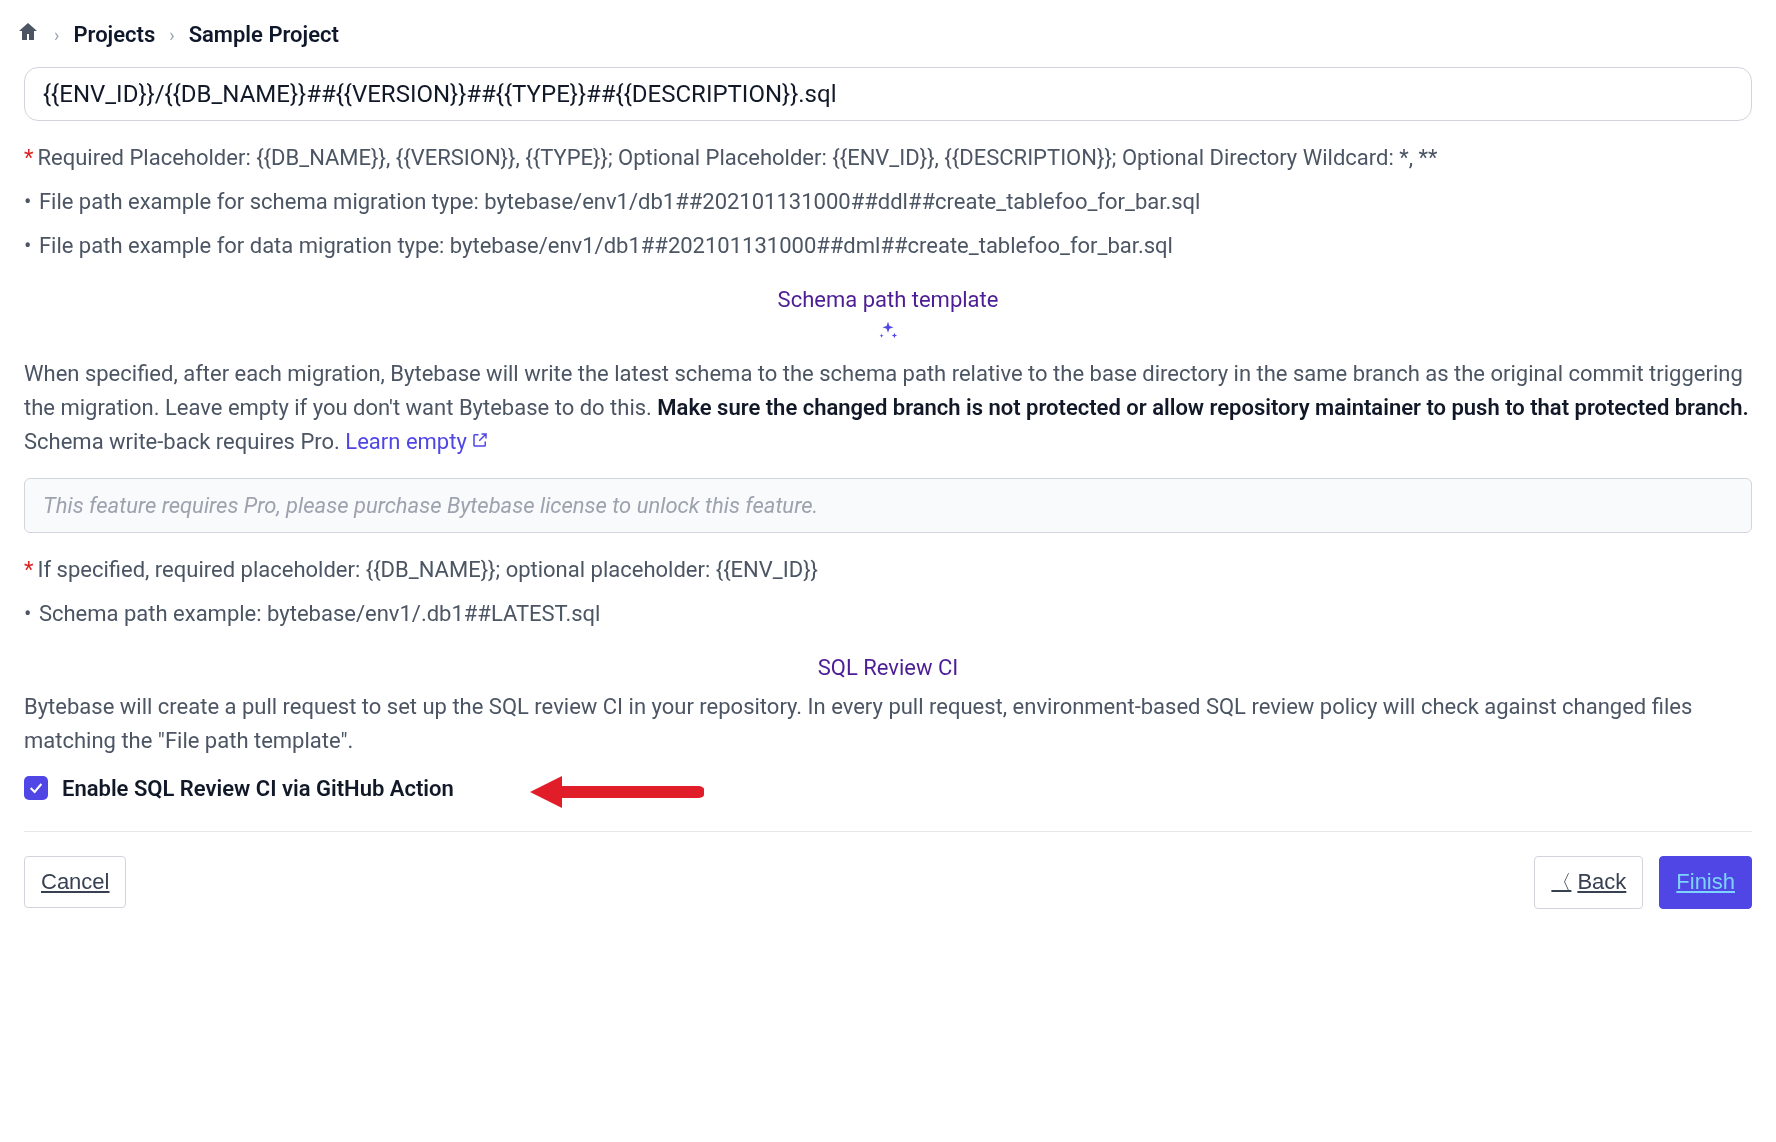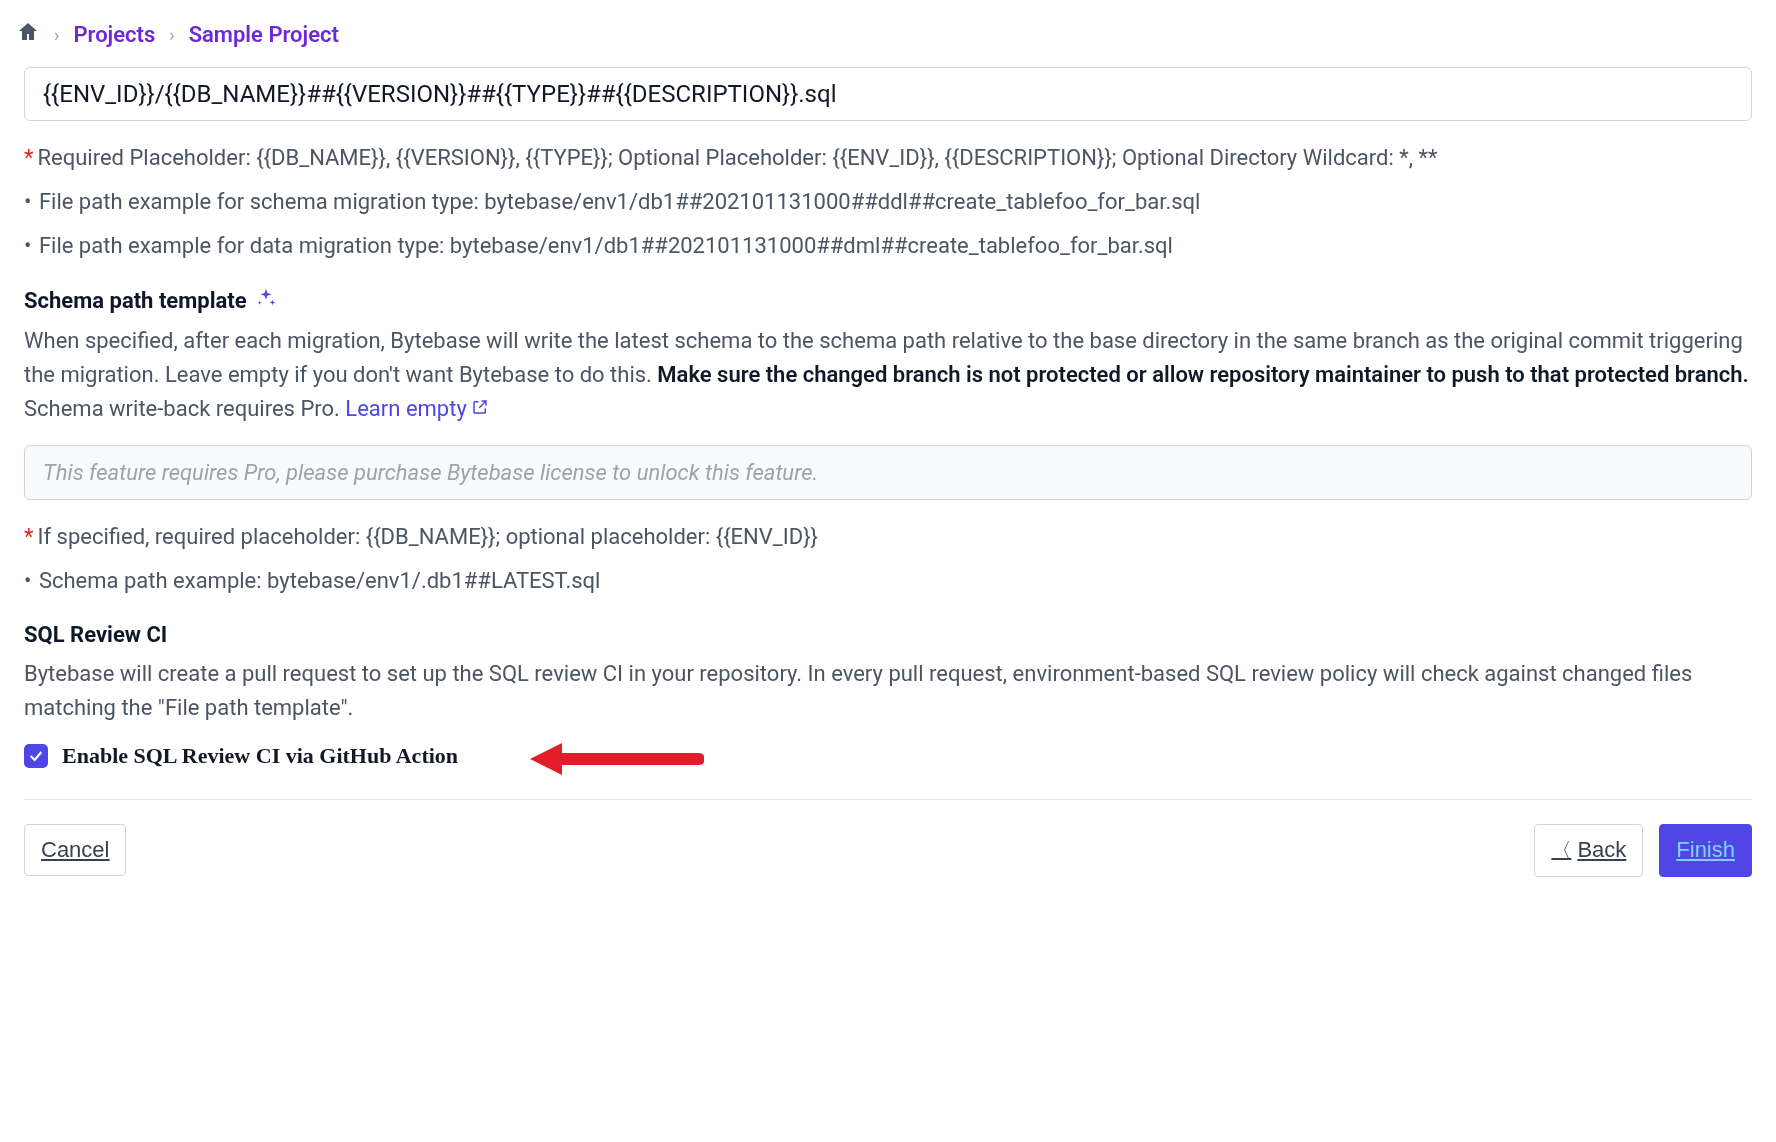--- a/index.html
+++ b/index.html
@@ -12,25 +12,25 @@
   }
   .breadcrumb {
     display: flex;
     align-items: center;
     gap: 14px;
     padding: 8px 4px 18px 4px;
     font-size: 22px;
   }
   .breadcrumb .home-icon svg { width: 24px; height: 24px; fill: #4b5563; }
   .breadcrumb .chev { color: #9ca3af; font-size: 18px; }
-  .breadcrumb a { color: #6d28d9; text-decoration: none; font-weight: 600; }
+  .breadcrumb a { color: #0f172a; text-decoration: none; font-weight: 600; }
   .content { padding: 0 12px; }
   .input-box {
     border: 1px solid #d1d5db;
-    border-radius: 6px;
+    border-radius: 14px;
     padding: 12px 18px;
     font-size: 24px;
     color: #111827;
     margin-bottom: 20px;
     background: #fff;
   }
   .help-para {
     font-size: 22px;
     color: #4b5563;
     line-height: 1.55;
@@ -40,27 +40,28 @@
   .bullets { margin-top: 10px; margin-bottom: 24px; }
   .bullet-line {
     font-size: 22px;
     color: #4b5563;
     line-height: 1.55;
     margin-bottom: 10px;
   }
   .bullet-line::before { content: "• "; color: #4b5563; margin-right: 2px; }
   .section-title {
     font-size: 22px;
-    font-weight: 700;
-    color: #0f172a;
+    font-weight: 400;
+    color: #4c1d95;
     display: flex;
     align-items: center;
     gap: 8px;
     margin-top: 22px;
     margin-bottom: 10px;
+    flex-direction: column;
   }
   .sparkle-icon svg { width: 22px; height: 22px; }
   .desc-para {
     font-size: 22px;
     color: #4b5563;
     line-height: 1.55;
     margin-bottom: 18px;
   }
   .desc-para strong { color: #111827; font-weight: 600; }
   .learn-more { color: #4f46e5; text-decoration: none; display: inline-flex; align-items: center; gap: 4px; }
@@ -74,21 +75,20 @@
     background: #f9fafb;
     margin-bottom: 20px;
     font-style: italic;
   }
   .checkbox-row {
     display: flex;
     align-items: center;
     gap: 14px;
     margin-top: 14px;
     position: relative;
-    font-family: Liberation Serif, serif;
   }
   .checkbox {
     width: 24px; height: 24px;
     background: #4f46e5;
     border-radius: 5px;
     display: flex; align-items: center; justify-content: center;
   }
   .checkbox svg { width: 16px; height: 16px; stroke: #fff; stroke-width: 3; fill: none; }
   .checkbox-label { font-size: 22px; font-weight: 600; color: #111827; }
   .arrow-annotation {

